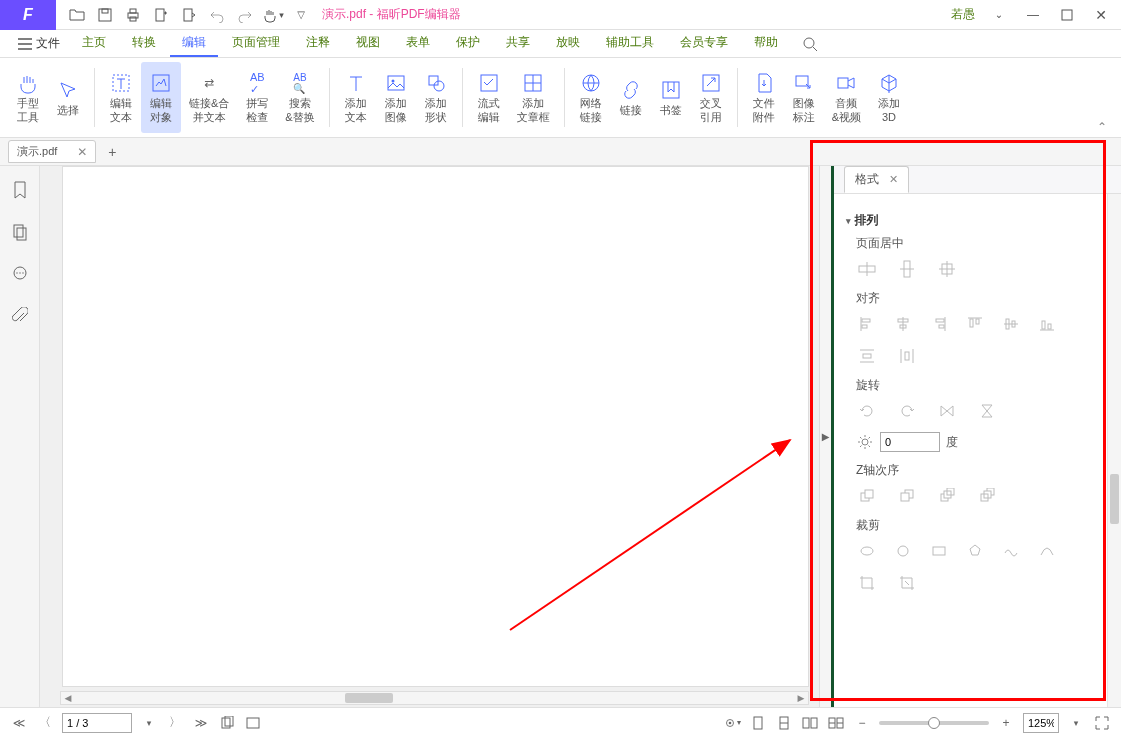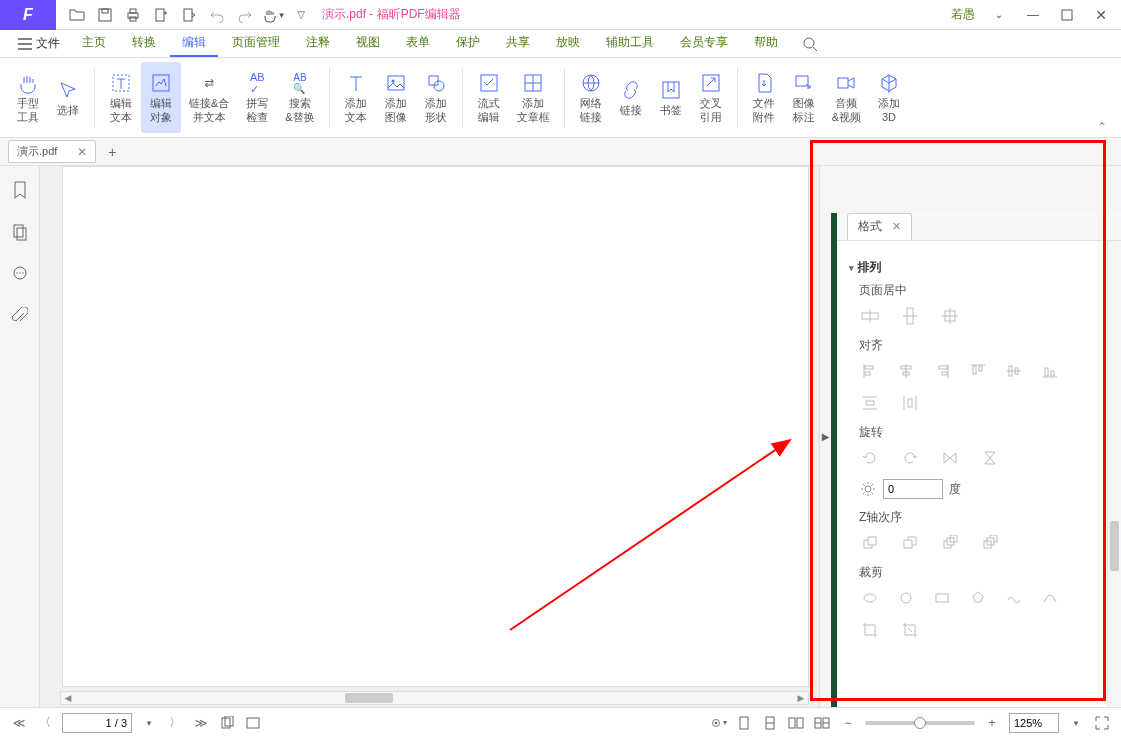--- a/index.html
+++ b/index.html
@@ -45,46 +45,46 @@
 
 .doc-area { flex: 1; position: relative; background: #f0f0f0; overflow: hidden; }
 .page { position: absolute; left: 22px; right: 10px; top: 0; bottom: 20px; background: #fff; border: 1px solid #ddd; }
 .hscroll { position: absolute; bottom: 2px; left: 20px; right: 10px; height: 14px; background: #f5f5f5; border: 1px solid #ddd; }
 .hscroll .thumb { position: absolute; left: 38%; top: 1px; width: 48px; height: 10px; background: #ccc; border-radius: 2px; }
 .hscroll .arL, .hscroll .arR { position:absolute; top:0; width:14px; height:12px; display:flex; align-items:center; justify-content:center; font-size:9px; color:#888; }
 .hscroll .arL{left:0;} .hscroll .arR{right:0;}
 
 .right-expand { width: 12px; background: #f5f5f5; border-left: 1px solid #ddd; display: flex; align-items: center; justify-content: center; color: #666; cursor: pointer; font-size: 10px; }
 
-.right-panel { width: 290px; background: #fff; border-left: 6px solid #14532d; display: flex; flex-direction: column; position: relative; margin-top: 47px; }
+.right-panel { width: 290px; background: #fff; border-left: 3px solid #14532d; display: flex; flex-direction: column; position: relative; }
 .panel-tabs { height: 28px; display: flex; align-items: center; border-bottom: 1px solid #e0e0e0; padding-left: 10px; gap: 4px; background:#f7f7f9; }
 .panel-tab { padding: 4px 10px; font-size: 12px; color: #555; border: 1px solid #ccc; border-bottom: 1px solid #fff; background: #fff; border-radius: 3px 3px 0 0; display: flex; align-items: center; gap: 10px; }
 .panel-tab .pclose { font-size: 11px; color: #888; cursor: pointer; }
 .panel-body { flex: 1; overflow-y: auto; padding: 8px 12px; }
 .section-head { display: flex; align-items: center; gap: 4px; font-size: 12px; font-weight: bold; color: #333; margin-top: 10px; margin-bottom: 6px; cursor: pointer; }
 .section-head::before { content: "▾"; font-size: 9px; color: #666; }
 .sub-label { font-size: 12px; color: #555; margin: 6px 0 4px 10px; }
 .icon-row { display: flex; gap: 18px; margin: 6px 0 10px 10px; flex-wrap: wrap; }
 .icon-row.tight { gap: 14px; }
 .ico { width: 22px; height: 22px; display: flex; align-items: center; justify-content: center; color: #bbb; cursor: pointer; }
 .deg-row { display: flex; align-items: center; gap: 6px; margin: 6px 0 10px 10px; }
 .deg-row .gear { width: 18px; height: 18px; color: #888; display:flex;align-items:center;justify-content:center; }
 .deg-row input { width: 60px; height: 20px; border: 1px solid #aaa; padding: 0 4px; font-size: 11px; }
 .deg-row .unit { font-size: 12px; color: #555; }
 .vscroll-panel { position:absolute; right:0; top:28px; bottom:0; width:14px; background:#f5f5f5; border-left:1px solid #e5e5e5; }
 .vscroll-panel .vthumb { position:absolute; left:2px; right:2px; top:280px; height:50px; background:#ccc; border-radius:2px;}
 
 
 .status-bar { position: absolute; bottom: 0; left: 0; right: 0; height: 30px; background: #fff; border-top: 1px solid #e0e0e0; display: flex; align-items: center; padding: 0 10px; gap: 8px; }
 .nav-btn { width: 18px; height: 18px; display: flex; align-items: center; justify-content: center; color: #666; cursor: pointer; }
-.page-input { width: 70px; height: 20px; border: 1px solid #aaa; text-align: right; padding: 0 4px; font-size: 11px; }
+.page-input { width: 70px; height: 20px; border: 1px solid #aaa; text-align: left; padding: 0 4px; font-size: 11px; }
 .status-spacer { flex: 1; }
 .zoom-slider { width: 110px; height: 4px; background: #ccc; position: relative; border-radius: 2px; }
 .zoom-slider .zthumb { position: absolute; left: 50%; top: -4px; width: 12px; height: 12px; background: #fff; border: 1px solid #888; border-radius: 50%; transform: translateX(-50%); }
-.zoom-input { width: 50px; height: 20px; border: 1px solid #aaa; font-size: 11px; text-align: left; padding: 0 4px; }
+.zoom-input { width: 36px; height: 20px; border: 1px solid #aaa; font-size: 11px; text-align: right; padding: 0 4px; }
 
 
 .annot-box { position: absolute; border: 3px solid red; pointer-events: none; z-index: 50; }
 .annot-arrow { position: absolute; pointer-events: none; z-index: 50; }
 
 svg { display:block; }
 </style>
 </head>
 <body>
 

